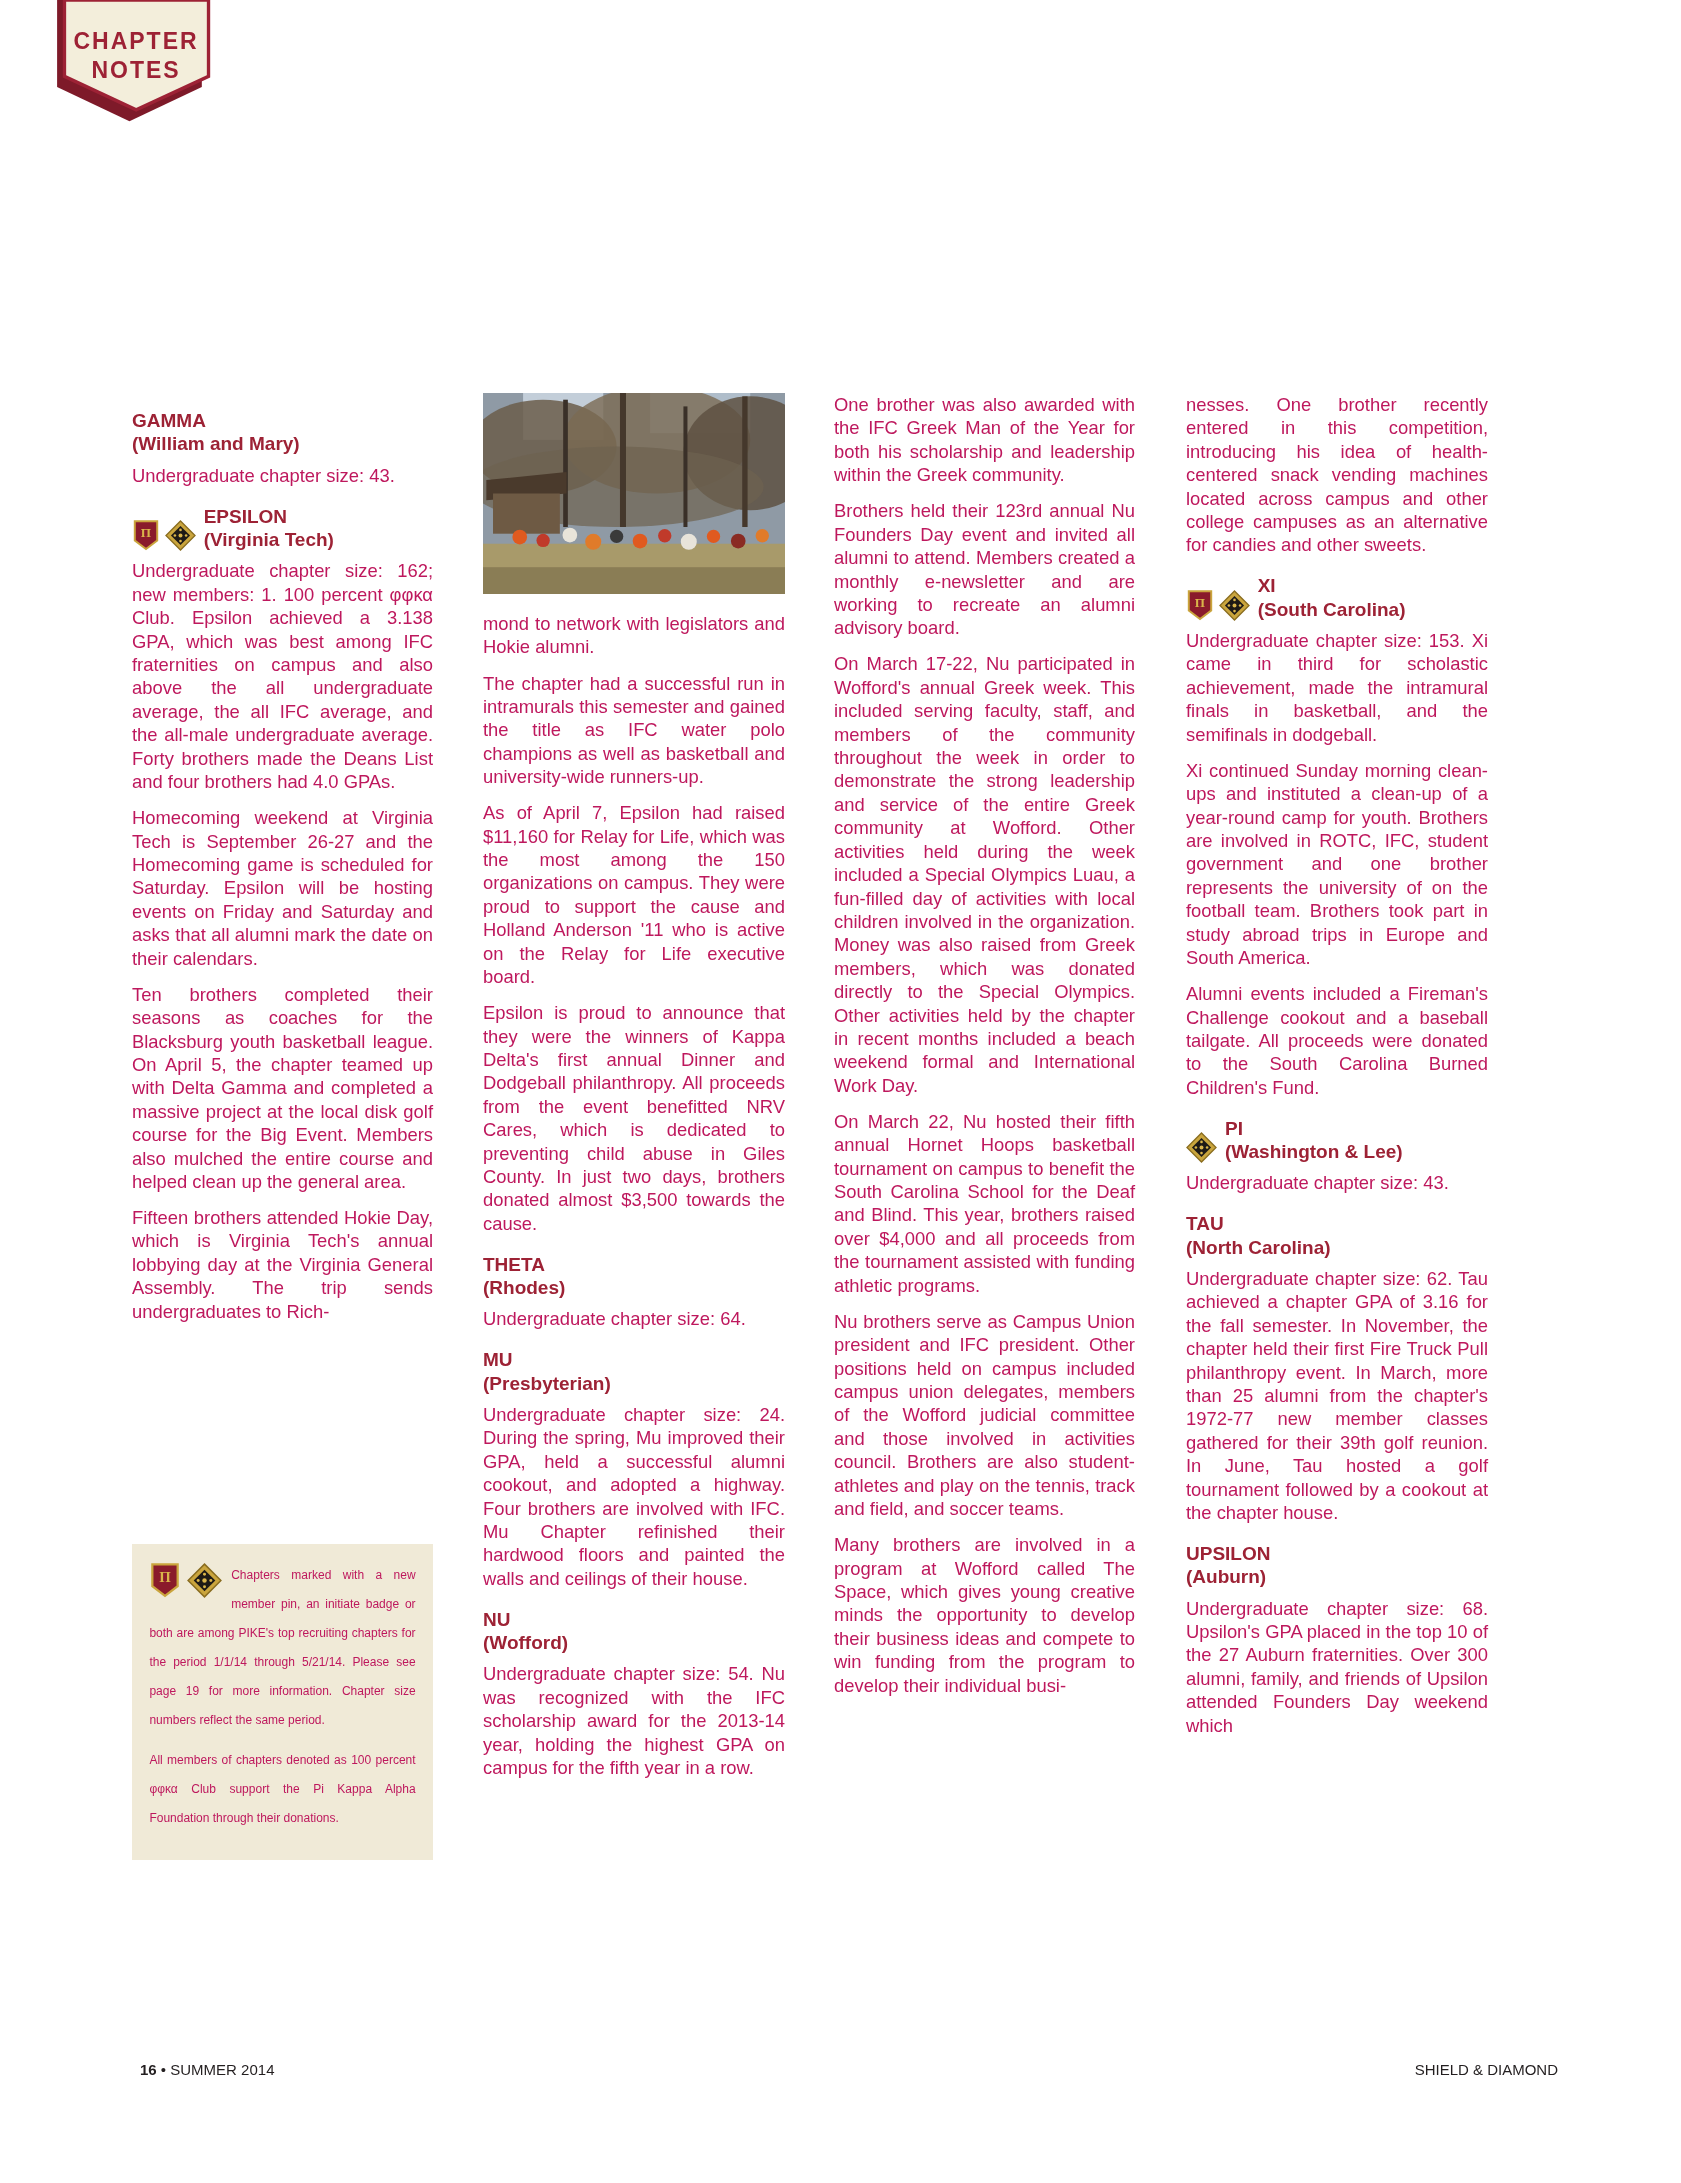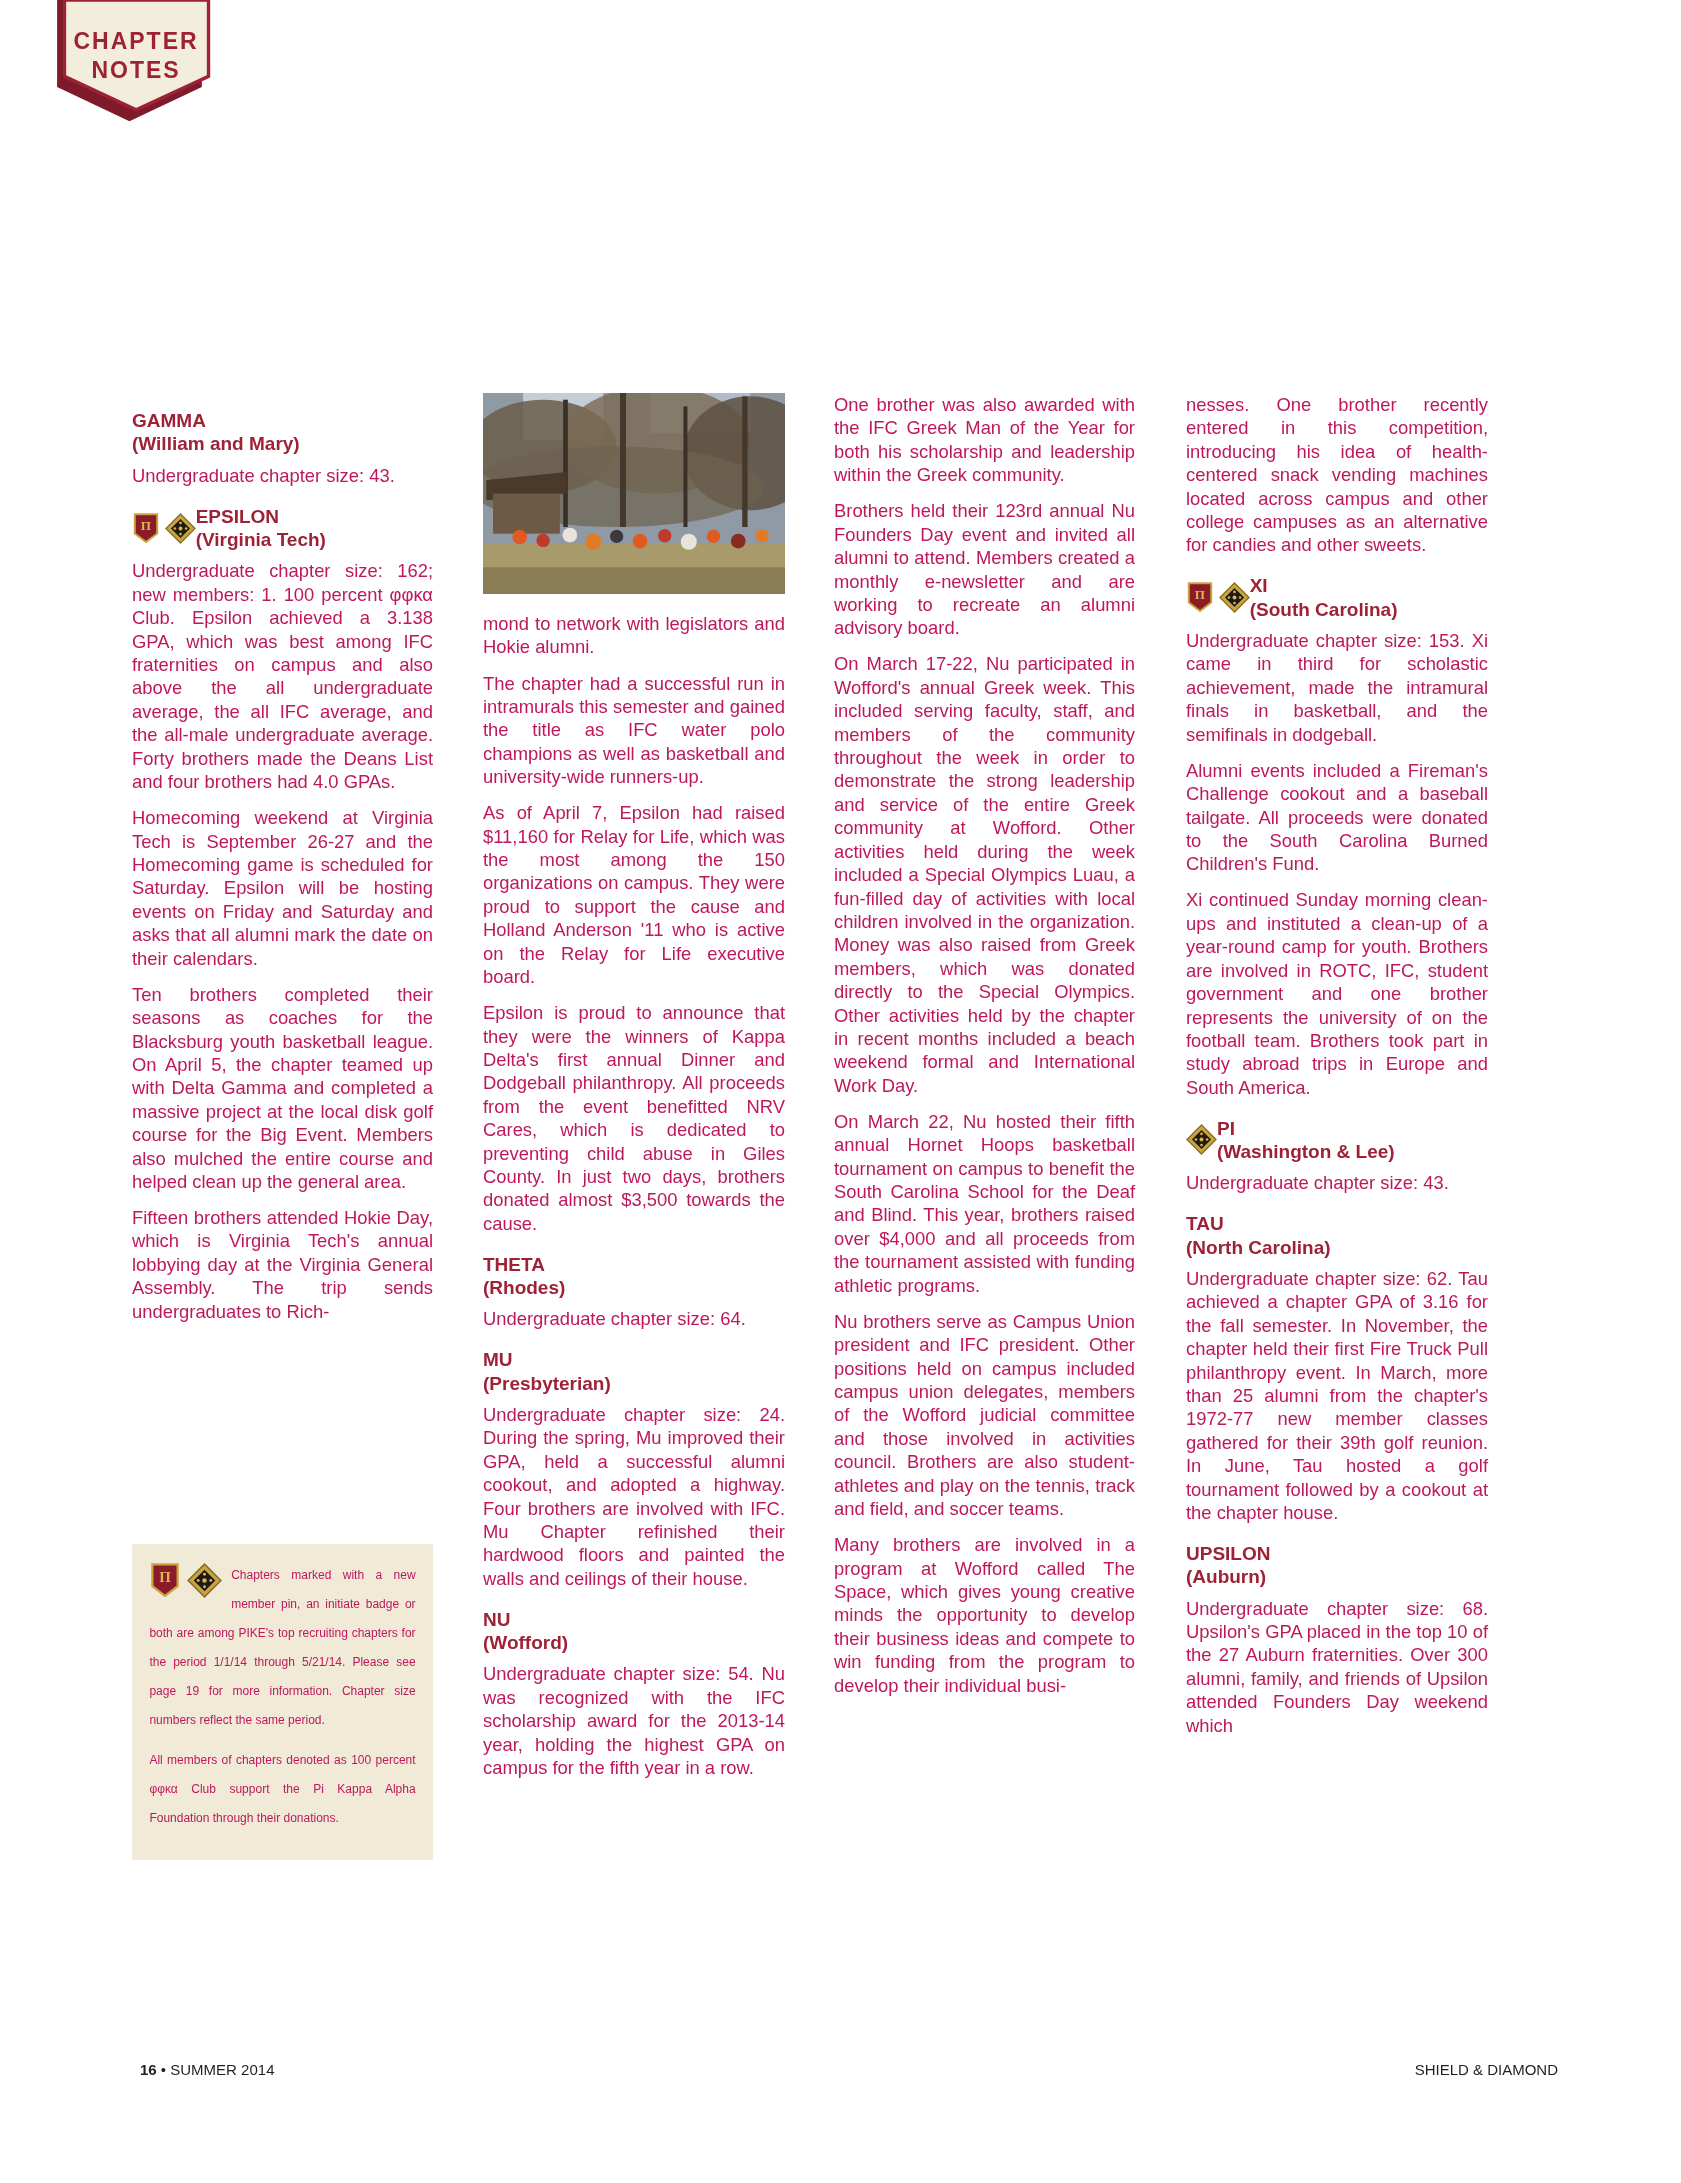--- a/index.html
+++ b/index.html
@@ -17,21 +17,21 @@
   .col1{left:132px;top:393px;}
   .col2{left:483px;top:612px;width:302px;}
   .col3{left:834px;top:393px;}
   .col4{left:1186px;top:393px;width:302px;}
 
   p.body{margin:0 0 12.7px 0;font-size:18.4px;line-height:23.4px;text-align:justify;color:#be185d;}
 
   .sect-head{margin:17.4px 0 8px 0;}
   .sect-head.first{margin-top:16px;}
   .ch-name,.ch-school{display:block;font-weight:bold;color:#9d2235;font-size:19px;line-height:23.4px;}
-  .iconed{display:flex;align-items:center;}
+  .iconed{display:flex;align-items:flex-end;gap:8px;}
   .icons{display:flex;align-items:center;gap:4.7px;flex:0 0 auto;}
   svg.pin{width:28px;height:31px;}
   svg.badge{width:31px;height:31px;}
 
   
   .photo{position:absolute;left:483px;top:393px;width:302px;height:201px;display:block;}
 
   
   .note-box{position:absolute;left:132px;top:1544px;width:301px;box-sizing:border-box;
             background:#f0ead7;padding:17.4px 17.4px 14.7px 17.4px;}
@@ -194,22 +194,22 @@
         <svg class="badge" viewBox="0 0 47 47">
             <use href="#icon-badge"></use>
           </svg>
       </span>
       <span class="head-lines">
         <span class="ch-name">XI</span>
         <span class="ch-school">(South Carolina)</span>
       </span>
     </div>
     <p class="body">Undergraduate chapter size: 153. Xi came in third for scholastic achievement, made the intramural finals in basketball, and the semifinals in dodgeball.</p>
+    <p class="body">Xi continued Sunday morning clean-ups and instituted a clean-up of a year-round camp for youth. Brothers are involved in ROTC, IFC, student government and one brother represents the university of on the football team. Brothers took part in study abroad trips in Europe and South America.</p>
     <p class="body">Alumni events included a Fireman's Challenge cookout and a baseball tailgate. All proceeds were donated to the South Carolina Burned Children's Fund.</p>
-    <p class="body">Xi continued Sunday morning clean-ups and instituted a clean-up of a year-round camp for youth. Brothers are involved in ROTC, IFC, student government and one brother represents the university of on the football team. Brothers took part in study abroad trips in Europe and South America.</p>
 
     <div class="sect-head iconed">
       <span class="icons">
         <svg class="badge" viewBox="0 0 47 47">
             <use href="#icon-badge"></use>
           </svg>
       </span>
       <span class="head-lines">
         <span class="ch-name">PI</span>
         <span class="ch-school">(Washington &amp; Lee)</span>

